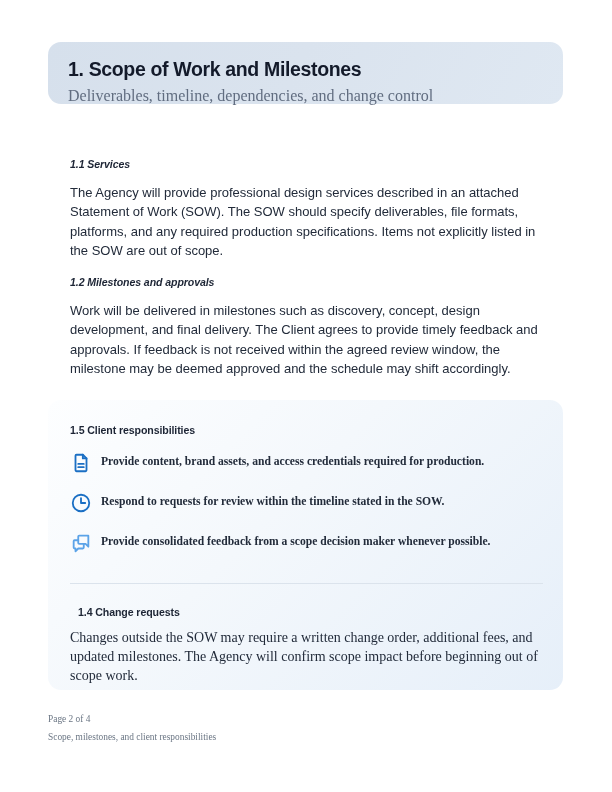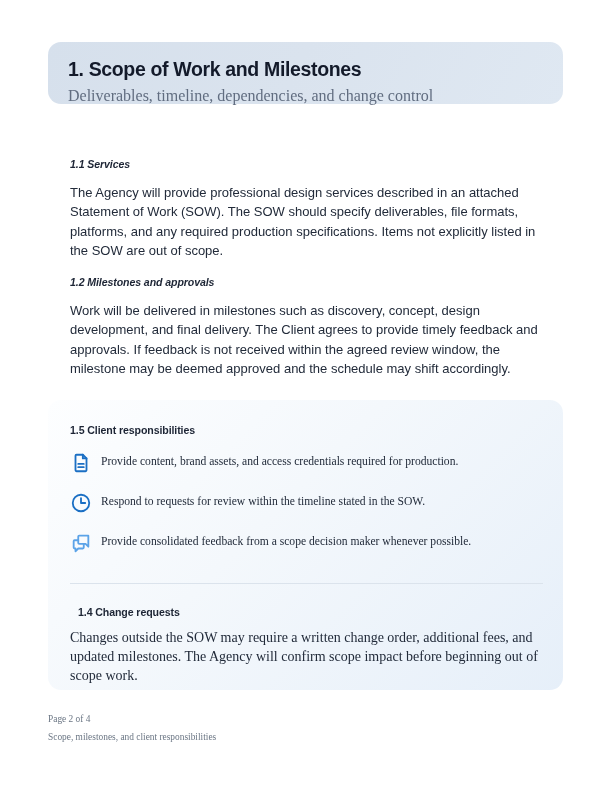--- a/index.html
+++ b/index.html
@@ -105,20 +105,21 @@
     top: 52px;
     width: 470px;
     margin: 0;
     padding: 0;
     list-style: none;
   }
   .resp-item {
     display: flex;
     align-items: flex-start;
     height: 40px;
+    font-weight: bold;
   }
   .resp-icon {
     width: 22px;
     min-width: 22px;
     height: 22px;
     margin-top: 0px;
     display: block;
   }
   .resp-text {
     font-family: "Liberation Serif", serif;

